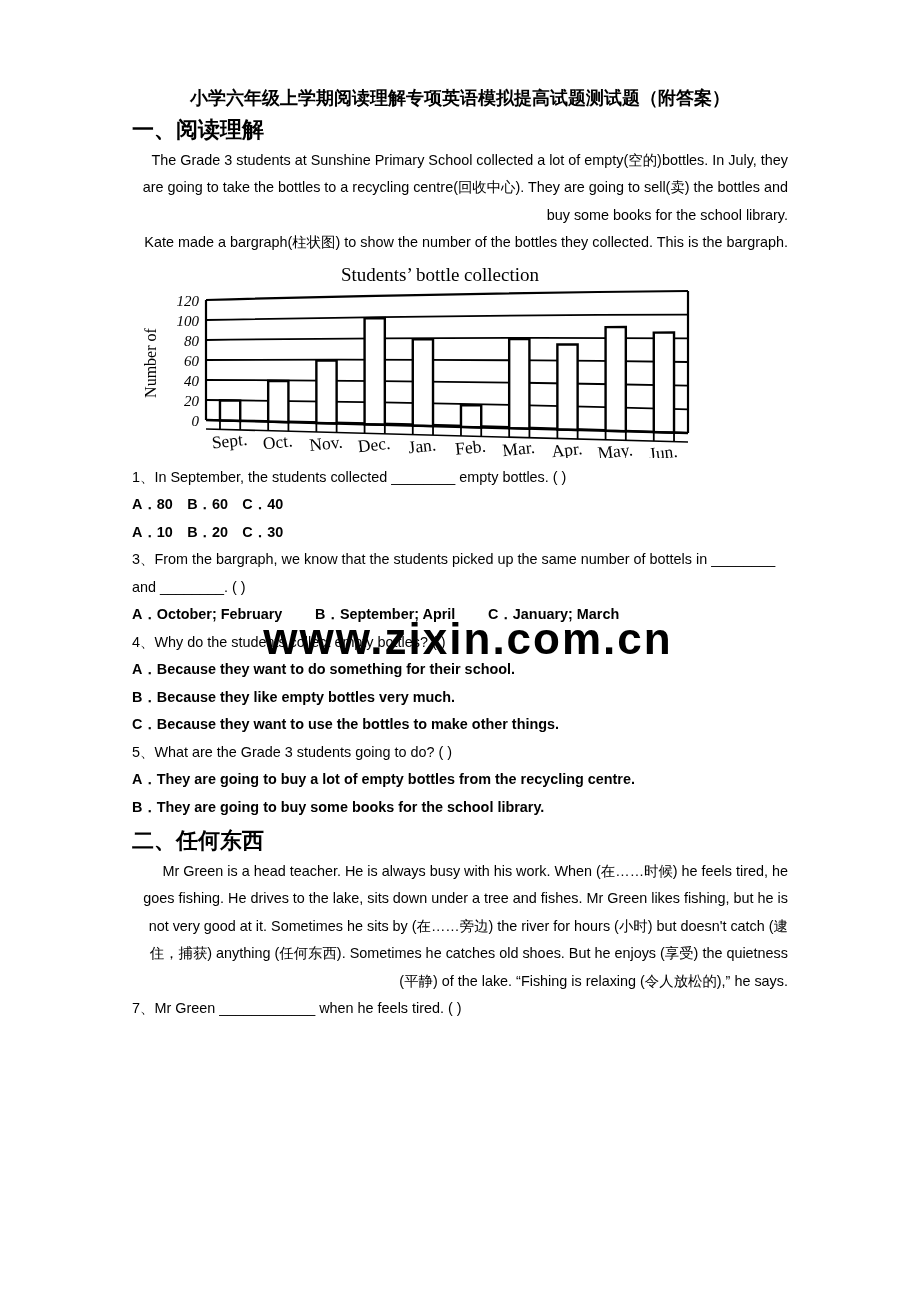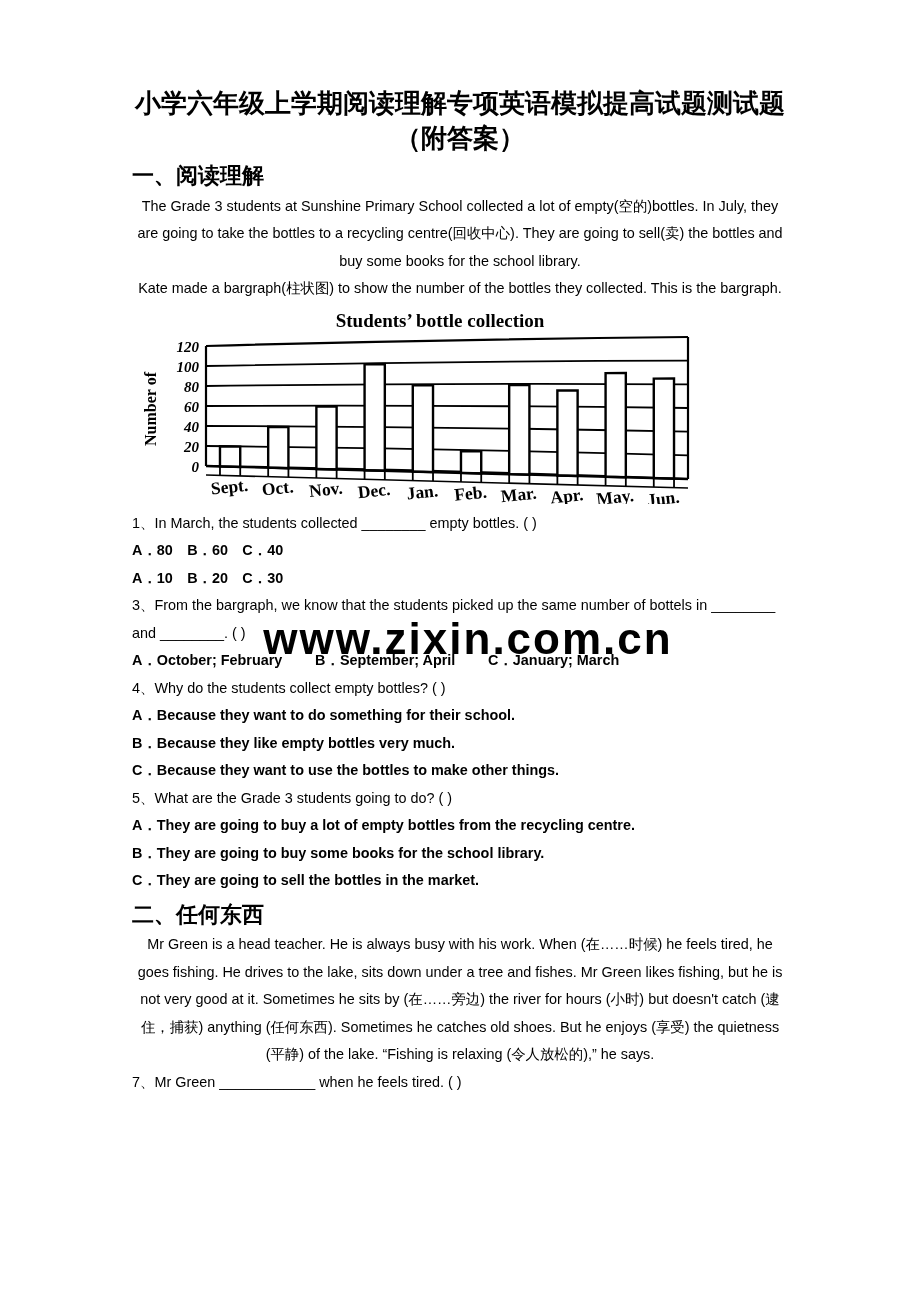--- a/index.html
+++ b/index.html
@@ -41,21 +41,21 @@
     user-select: none;
     z-index: 0;
     white-space: nowrap;
   }
 
   .content { position: relative; z-index: 2; }
 
   
   .doc-title {
     font-family: "DejaVu Sans", sans-serif;
-    font-size: 26px;
+    font-size: 18px;
     font-weight: 700;
     line-height: 1.35;
     text-align: center;
     margin: 0 0 6px 0;
     letter-spacing: 0px;
   }
 
   
   .section-heading {
     font-family: "DejaVu Sans", sans-serif;
@@ -63,21 +63,21 @@
     font-weight: 700;
     margin: 6px 0 2px 0;
     line-height: 1.3;
   }
 
   
   .passage {
     font-size: 14.4px;
     line-height: 27.5px;
     margin: 0;
-    text-align: center;
+    text-align: right;
   }
   .passage p { margin: 0; }
 
   
   .q-line {
     font-size: 14.4px;
     line-height: 27.5px;
     margin: 0;
   }
   .opt-line {
@@ -86,21 +86,20 @@
     margin: 0;
     font-weight: bold;
   }
 
   
   .chart-wrap {
     position: relative;
     width: 560px;
     height: 195px;
     margin: 6px 0 6px 8px;
-    font-weight: bold;
   }
   .chart-svg { display: block; }
 
   .bottom-pad { height: 110px; }
 </style>
 </head>
 <body>
 
 <div class="page">
 
@@ -176,21 +175,21 @@
           <path d="M 513.7780000000001 169.077 L 513.7780000000001 69.60008333333333 L 534.022 69.49158333333332 L 534.022 169.623 Z" fill="#ffffff" stroke="#000" stroke-width="2.4"></path>
           <line x1="513.7780000000001" y1="169.077" x2="513.7780000000001" y2="178.077" stroke="#000" stroke-width="1.8"></line>
           <line x1="534.022" y1="169.623" x2="534.022" y2="178.623" stroke="#000" stroke-width="1.8"></line>
           <text x="523.9000000000001" y="195.35" text-anchor="middle" font-family="&quot;Liberation Serif&quot;, serif" font-size="17.5" fill="#000" transform="rotate(-6 523.9000000000001 195.35)">Jun.</text>
           <path d="M 66 157 Q 307 162.5 548 170" stroke="#000" stroke-width="2.4" fill="none"></path>
           <path d="M 66 166 Q 307 171.5 548 179" stroke="#000" stroke-width="1.6" fill="none"></path>
         </svg>
     </div>
 
     <div>
-      <p class="q-line"><span>1、</span><span>In March, the students collected ________ empty bottles. (        )</span></p>
+      <p class="q-line"><span>1、</span><span>In September, the students collected ________ empty bottles. (        )</span></p>
       <p class="opt-line">A．80　B．60　C．40</p>
     </div>
 
     <div>
       <p class="opt-line">A．10　B．20　C．30</p>
     </div>
 
     <div>
       <p class="q-line"><span>3、</span><span>From the bargraph, we know that the students picked up the same number of bottels in ________ and ________. (        )</span></p>
       <p class="opt-line">A．October; February 　　B．September; April 　　C．January; March</p>
@@ -200,21 +199,20 @@
       <p class="q-line"><span>4、</span><span>Why do the students collect empty bottles? (        )</span></p>
       <p class="opt-line">A．Because they want to do something for their school.</p>
       <p class="opt-line">B．Because they like empty bottles very much.</p>
       <p class="opt-line">C．Because they want to use the bottles to make other things.</p>
     </div>
 
     <div>
       <p class="q-line"><span>5、</span><span>What are the Grade 3 students going to do? (        )</span></p>
       <p class="opt-line">A．They are going to buy a lot of empty bottles from the recycling centre.</p>
       <p class="opt-line">B．They are going to buy some books for the school library.</p>
-      <p class="opt-line">C．They are going to sell the bottles in the market.</p>
     </div>
 
     <div class="section-heading">二、任何东西</div>
 
     <div class="passage">
       <p>Mr Green is a head teacher. He is always busy with his work. When (在……时候) he feels tired, he goes fishing. He drives to the lake, sits down under a tree and fishes. Mr Green likes fishing, but he is not very good at it. Sometimes he sits by (在……旁边) the river for hours (小时) but doesn't catch (逮住，捕获) anything (任何东西). Sometimes he catches old shoes. But he enjoys (享受) the quietness (平静) of the lake. “Fishing is relaxing (令人放松的),” he says.</p>
     </div>
 
 
     <div>

